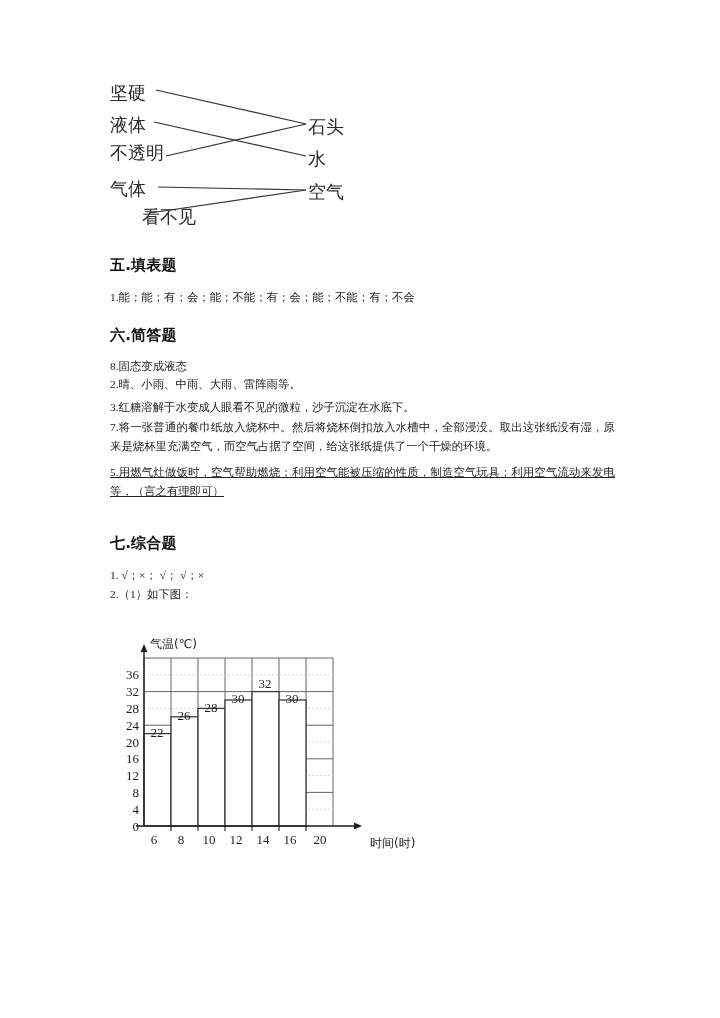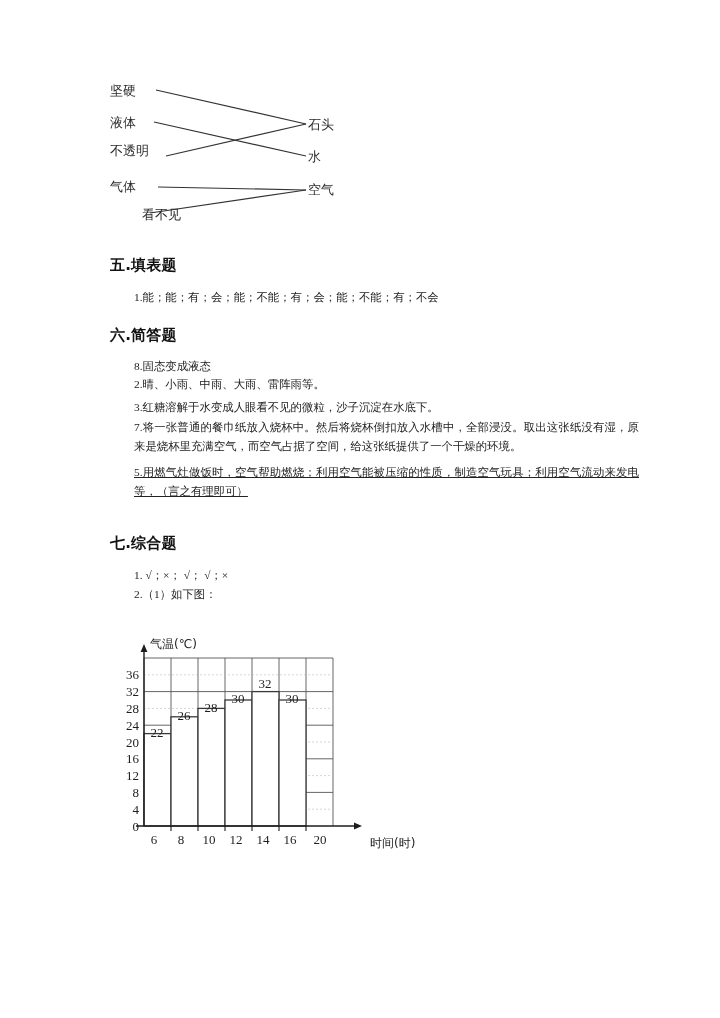--- a/index.html
+++ b/index.html
@@ -33,21 +33,21 @@
   .match-svg {
     position: absolute;
     left: 0;
     top: 0;
     width: 260px;
     height: 145px;
   }
   .match-term {
     position: absolute;
     font-family: "DejaVu Sans", "Liberation Sans", sans-serif;
-    font-size: 13px;
+    font-size: 18px;
     line-height: 1;
     color: #2b2b2b;
     white-space: nowrap;
   }
   .match-left  { left: 0px; }
   .match-right { left: 198px; }
 
   
   .sec-head {
     position: absolute;
@@ -62,21 +62,20 @@
   
   .para {
     position: absolute;
     left: 110px;
     font-family: "Liberation Serif", "DejaVu Serif", serif;
     font-size: 11.4px;
     line-height: 18.5px;
     color: #222;
     width: 500px;
     text-align: justify;
-    margin-left: 24px;
   }
   .para.wide { width: 505px; }
   .para.nowrap { white-space: nowrap; width: auto; }
 
   
   .chart-wrap {
     position: absolute;
     left: 108px;
     top: 636px;
     width: 330px;

